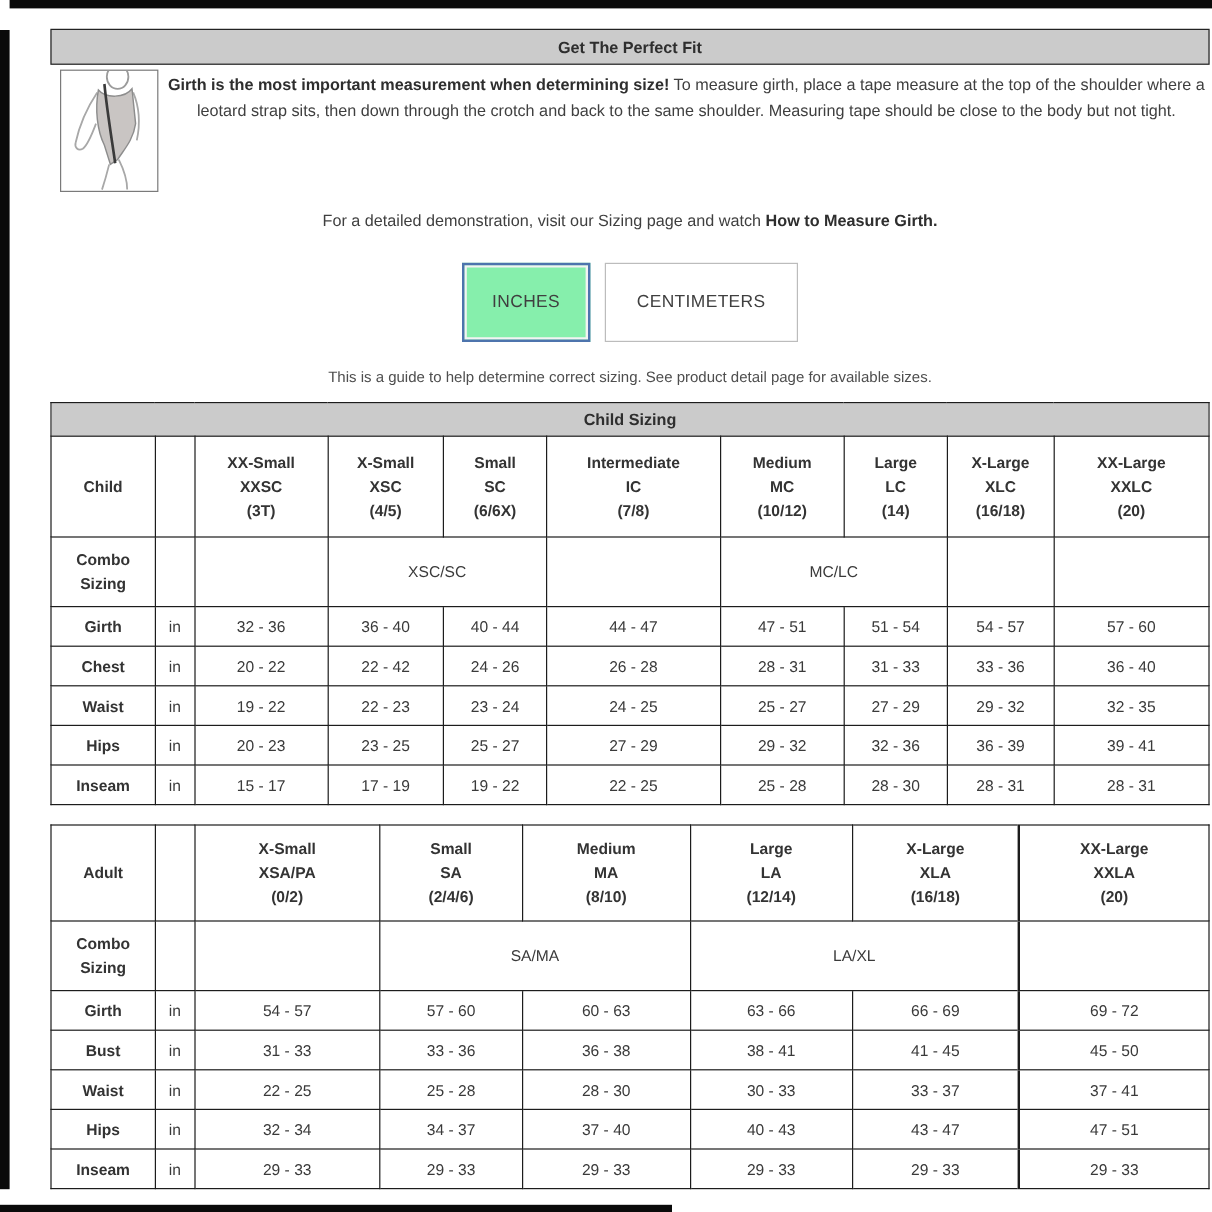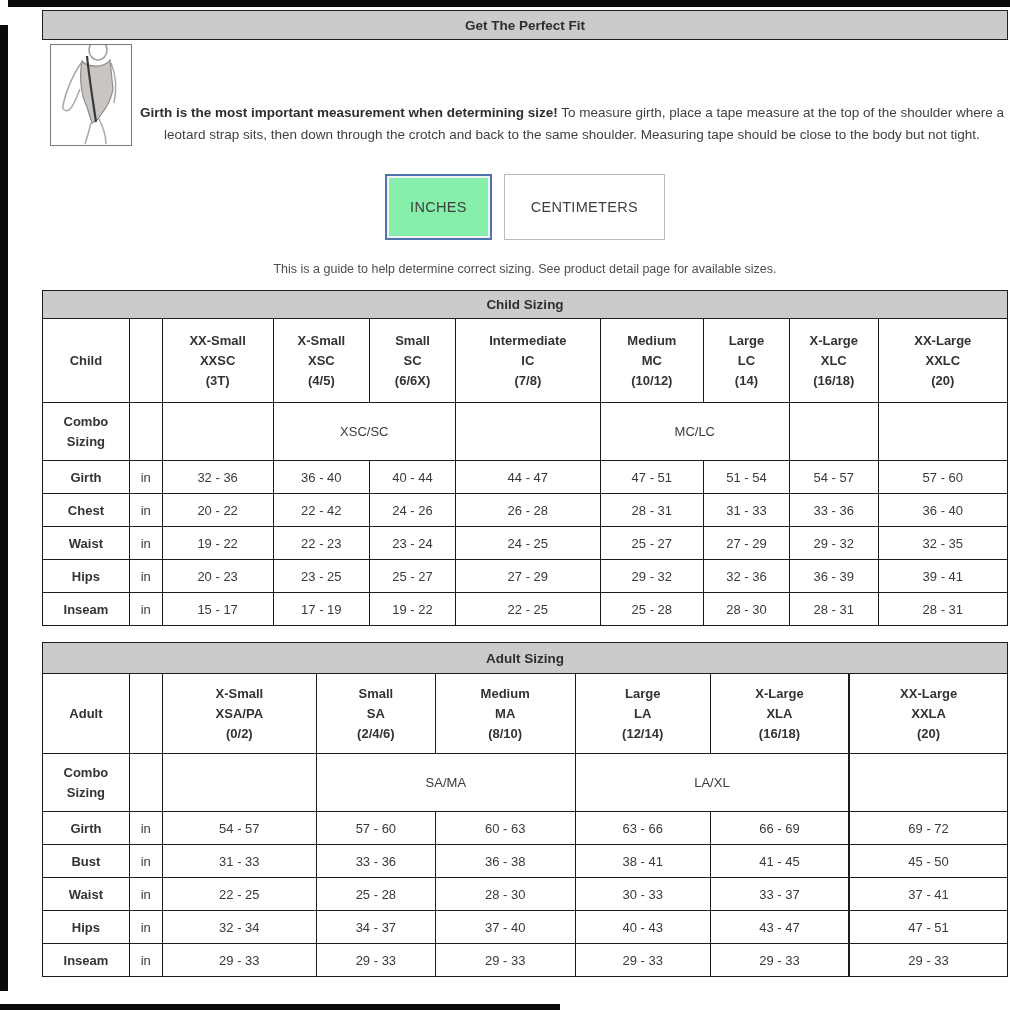--- a/index.html
+++ b/index.html
@@ -5,24 +5,24 @@
   html,body{margin:0;padding:0;width:1010px;height:1010px;background:#fff;overflow:hidden;}
   body{font-family:"Liberation Sans", sans-serif;color:#3c3c3c;position:relative;}
 
   
   .frame-top{position:absolute;left:8px;top:0;right:0;height:7px;background:#0a0a0a;}
   .frame-left{position:absolute;left:0;top:25px;width:8px;height:966px;background:#0a0a0a;}
   .frame-bottom{position:absolute;left:0;top:1004px;width:560px;height:6px;background:#0a0a0a;}
 
   .content{position:absolute;left:42px;top:0;width:966px;}
 
-  .titlebar{margin-top:10px;background:#cbcbcb;border:1px solid #222;height:28px;
+  .titlebar{margin-top:24px;background:#cbcbcb;border:1px solid #222;height:28px;
     display:flex;align-items:center;justify-content:center;font-weight:bold;font-size:13.5px;color:#2e2e2e;}
 
-  .intro{margin-top:4px;display:flex;align-items:flex-end;}
+  .intro{margin-top:4px;display:flex;align-items:flex-start;}
   .figure-box{width:80px;height:100px;border:1px solid #7a7a7a;background:#fff;flex:0 0 auto;margin-left:8px;}
   .figure-box svg{display:block;width:100%;height:100%;}
   .intro-text{flex:1;text-align:center;font-size:13.5px;line-height:22px;color:#3f3f3f;padding:2px 2px 0 6px;}
   .intro-text b{color:#2e2e2e;}
 
   .demo-line{margin-top:16px;text-align:center;font-size:13.5px;color:#3f3f3f;}
   .demo-line b{color:#2e2e2e;}
 
   .unit-buttons{margin-top:28px;display:flex;justify-content:center;gap:12px;}
   .btn{font-family:"Liberation Sans", sans-serif;font-size:14.5px;color:#3f3f3f;cursor:pointer;letter-spacing:.3px;}
@@ -79,20 +79,23 @@
         <path d="M48 74 C52 82 55 91 55 99" fill="none" stroke="#a8a8a8" stroke-width="1.5"></path>
 
         <path d="M36 11 C38 32 42 56 45 77" fill="none" stroke="#3a3a3a" stroke-width="2.2"></path>
       </svg>
     </div>
     <div class="intro-text">
       <b>Girth is the most important measurement when determining size!</b><span> To measure girth, place a tape measure at the top of the shoulder where a leotard strap sits, then down through the crotch and back to the same shoulder. Measuring tape should be close to the body but not tight.</span>
     </div>
   </div>
 
+  <div class="demo-line">
+    <span>For a detailed demonstration, visit our Sizing page and watch </span><b>How to Measure Girth.</b>
+  </div>
 
   <div class="unit-buttons">
     <button class="btn btn-active">INCHES</button>
     <button class="btn btn-inactive">CENTIMETERS</button>
   </div>
 
   <div class="note">This is a guide to help determine correct sizing. See product detail page for available sizes.</div>
 
   <div id="child-table" class="table-mount">
       <table class="sizing child">
@@ -238,23 +241,20 @@
           <col style="width: 9%;">
           <col style="width: 3.4%;">
           <col style="width: 16%;">
           <col style="width: 12.3%;">
           <col style="width: 14.5%;">
           <col style="width: 14%;">
           <col style="width: 14.4%;">
           <col style="width: 16.4%;">
         </colgroup>
         <tbody>
-          <tr class="band-row">
-            <td class="band" colspan="8">Adult Sizing</td>
-          </tr>
           <tr class="head-row">
             <td class="rowlabel">Adult</td>
             <td class="unit"></td>
             <td class="colhead">
               <div class="hl">X-Small</div>
               <div class="hl">XSA/PA</div>
               <div class="hl">(0/2)</div>
             </td>
             <td class="colhead">
               <div class="hl">Small</div>

